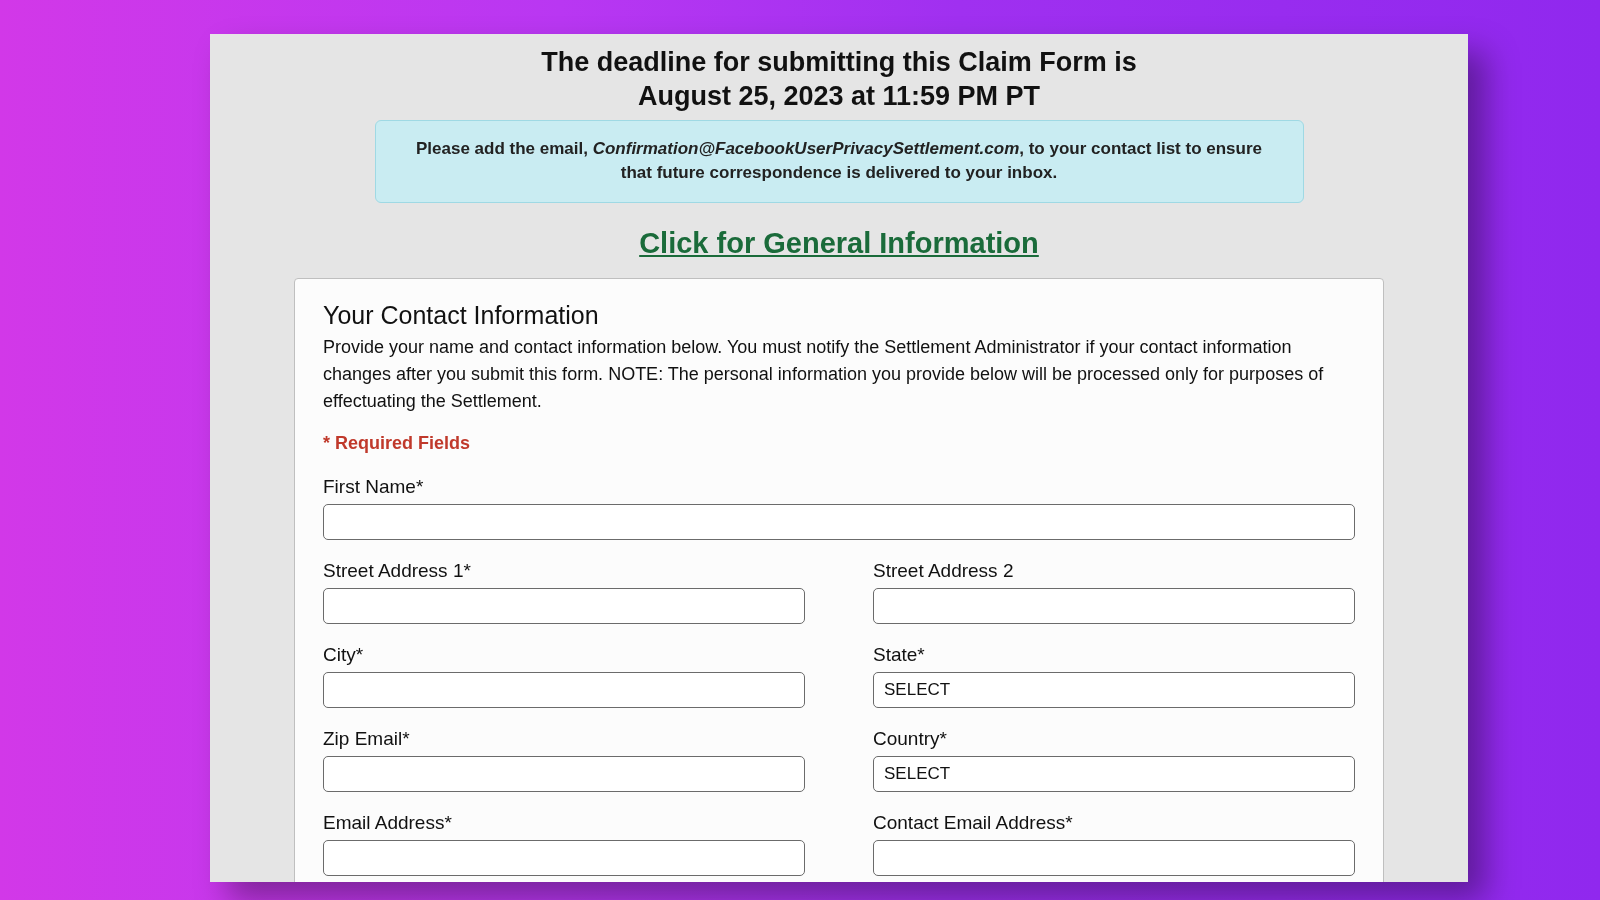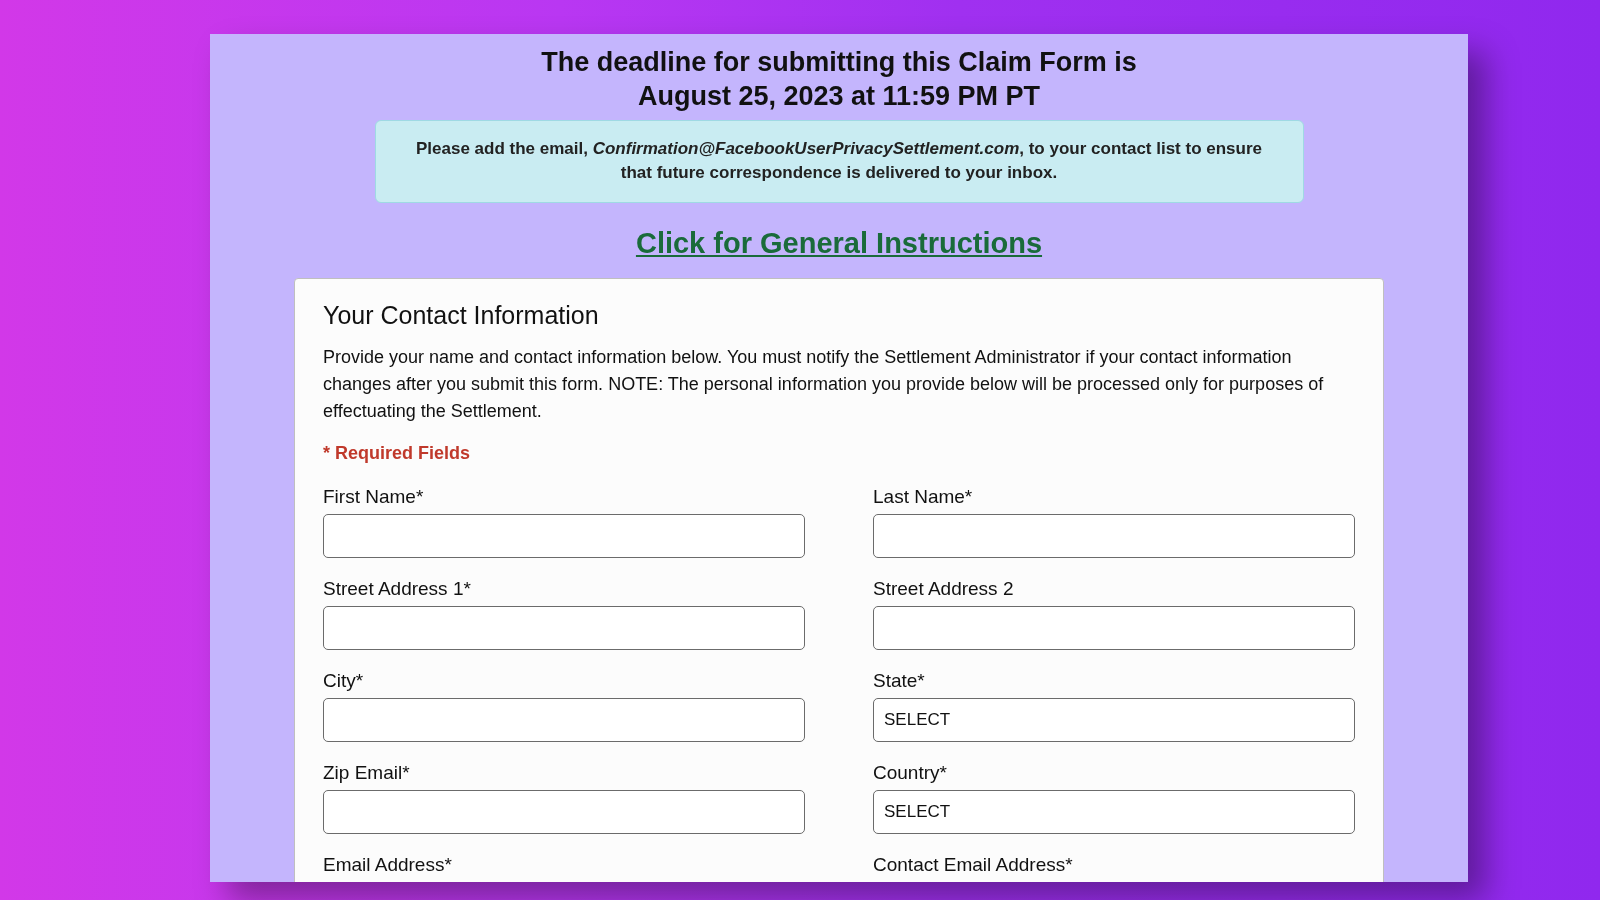--- a/index.html
+++ b/index.html
@@ -11,21 +11,21 @@
     height: 900px;
     overflow: hidden;
     position: relative;
   }
   .page-wrap {
     position: absolute;
     left: 210px;
     top: 34px;
     width: 1258px;
     height: 848px;
-    background: #c4b5fd;
+    background: #e5e5e5;
     box-shadow: 18px 18px 30px rgba(0,0,0,0.35);
     overflow: hidden;
   }
   .inner {
     padding: 12px 0 0 0;
   }
   .deadline {
     text-align: center;
     font-weight: 700;
     font-size: 27px;
@@ -64,21 +64,21 @@
     width: 1090px;
     border: 1px solid #bfbfbf;
     border-radius: 4px;
     background: #fcfcfc;
     padding: 22px 28px 40px 28px;
   }
   .section-title {
     font-size: 25px;
     font-weight: 500;
     color: #111;
-    margin-bottom: 14px;
+    margin-bottom: 4px;
   }
   .section-desc {
     font-size: 18px;
     line-height: 1.5;
     color: #111;
     margin-bottom: 18px;
   }
   .required-note {
     font-size: 18px;
     font-weight: 700;
@@ -95,21 +95,21 @@
     display: flex;
     flex-direction: column;
   }
   .field-label {
     font-size: 19px;
     color: #111;
     margin-bottom: 6px;
   }
   .text-input, .select-input {
     width: 100%;
-    height: 44px;
+    height: 36px;
     border: 1.5px solid #6b6b6b;
     border-radius: 5px;
     background: #fff;
     font-size: 17px;
     padding: 0 10px;
     color: #111;
   }
   .select-input {
     display: flex;
     align-items: center;
@@ -125,36 +125,32 @@
 
     <div class="deadline">
       <div>The deadline for submitting this Claim Form is</div>
       <div>August 25, 2023 at 11:59 PM PT</div>
     </div>
 
     <div class="notice-box">
       <span>Please add the email, </span><span class="email-italic">Confirmation@FacebookUserPrivacySettlement.com</span><span>, to your contact list to ensure that future correspondence is delivered to your inbox.</span>
     </div>
 
-    <a class="instructions-link">Click for General Instructions</a>
+    <a class="instructions-link">Click for General Information</a>
 
     <div class="form-panel">
       <div class="section-title">Your Contact Information</div>
       <div class="section-desc">Provide your name and contact information below. You must notify the Settlement Administrator if your contact information changes after you submit this form. NOTE: The personal information you provide below will be processed only for purposes of effectuating the Settlement.</div>
       <div class="required-note">* Required Fields</div>
 
       <div class="row">
         <div class="col">
           <div class="field-label">First Name*</div>
           <input type="text" class="text-input" value="" style="">
         </div>
-        <div class="col">
-          <div class="field-label">Last Name*</div>
-          <input type="text" class="text-input" value="" style="">
-        </div>
       </div>
 
       <div class="row">
         <div class="col">
           <div class="field-label">Street Address 1*</div>
           <input type="text" class="text-input" value="" style="">
         </div>
         <div class="col">
           <div class="field-label">Street Address 2</div>
           <input type="text" class="text-input" value="" style="">

